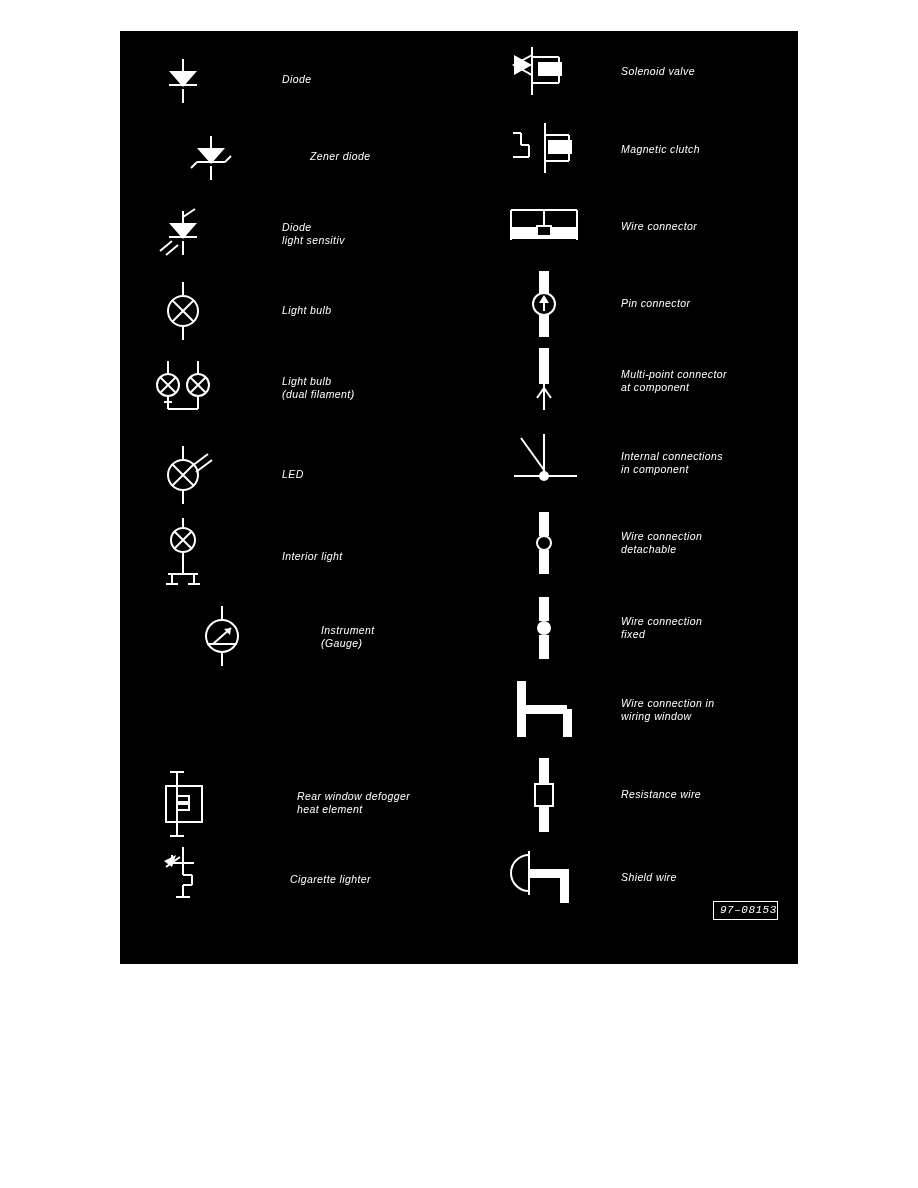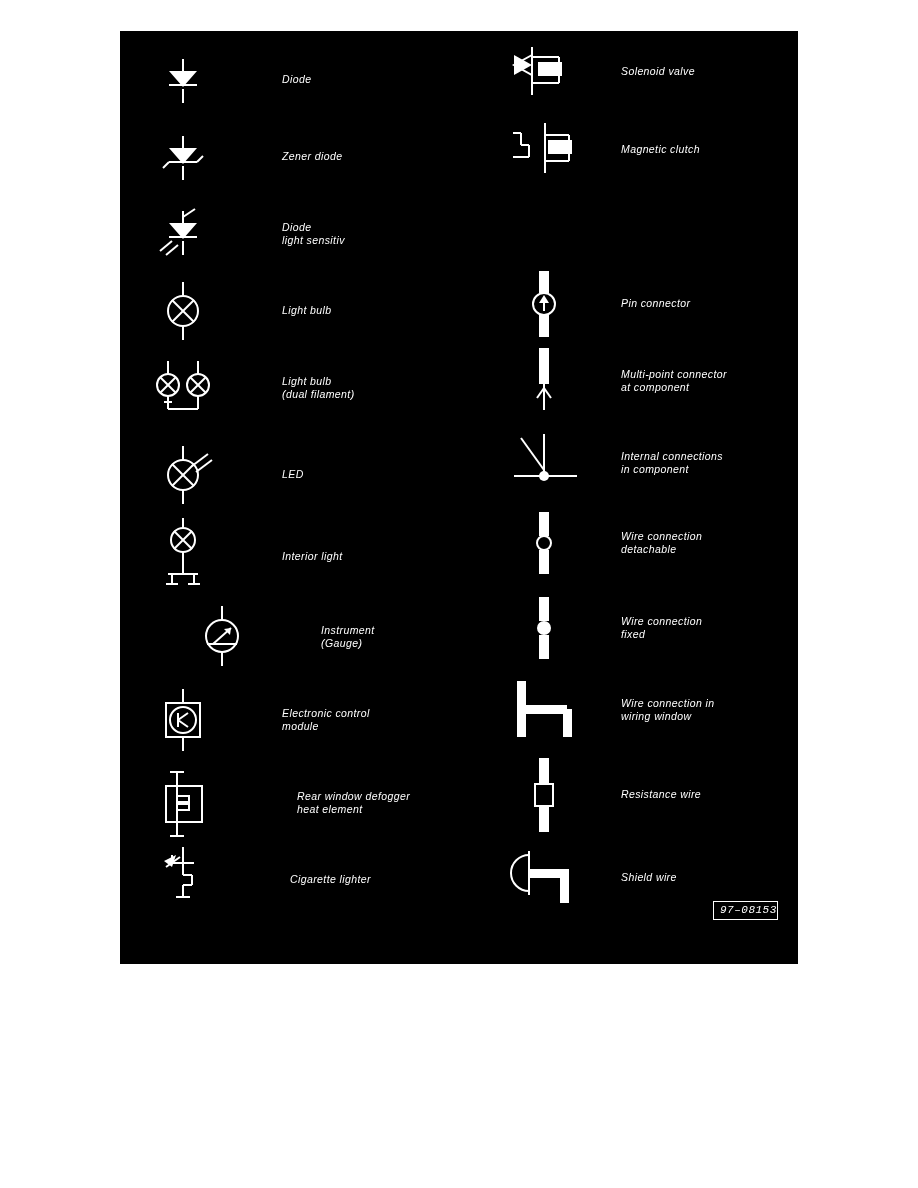--- a/index.html
+++ b/index.html
@@ -99,21 +99,21 @@
             </g>
             <polygon points="49,30 77,30 63,46" fill="#ffffff"></polygon>
           </svg>
         </div>
         <div class="label-cell">
           <span>Diode</span>
           <span class="line2"></span>
         </div>
       </div>
 
-      <div class="legend-row" style="top:87px;">
+      <div class="legend-row" style="top:87px;margin-left:28px;">
         <div class="symbol-cell">
           <svg width="160" height="77" viewBox="0 0 160 77">
             <g stroke="#ffffff" stroke-width="2" fill="none">
               <line x1="63" y1="18" x2="63" y2="30"></line>
               <line x1="63" y1="48" x2="63" y2="62"></line>
               <line x1="49" y1="44" x2="77" y2="44"></line>
               <line x1="49" y1="44" x2="43" y2="50"></line>
               <line x1="77" y1="44" x2="83" y2="38"></line>
             </g>
             <polygon points="49,30 77,30 63,46" fill="#ffffff"></polygon>
@@ -244,37 +244,20 @@
             </g>
             <polygon points="72,30 65,31 71,37" fill="#ffffff"></polygon>
           </svg>
         </div>
         <div class="label-cell">
           <span>Instrument</span>
           <span class="line2">(Gauge)</span>
         </div>
       </div>
 
-      <div class="legend-row" style="top:650px;">
-        <div class="symbol-cell">
-          <svg width="160" height="77" viewBox="0 0 160 77">
-            <g stroke="#ffffff" stroke-width="2" fill="none">
-              <rect x="46" y="22" width="34" height="34"></rect>
-              <circle cx="63" cy="39" r="13"></circle>
-              <line x1="63" y1="8" x2="63" y2="22"></line>
-              <line x1="63" y1="56" x2="63" y2="70"></line>
-              <path d="M58 32 L58 46 M58 39 L68 32 M58 39 L68 46"></path>
-            </g>
-          </svg>
-        </div>
-        <div class="label-cell">
-          <span>Electronic control</span>
-          <span class="line2">module</span>
-        </div>
-      </div>
 
       <div class="legend-row" style="top:733px;gap:15px;">
         <div class="symbol-cell">
           <svg width="160" height="77" viewBox="0 0 160 77">
             <g stroke="#ffffff" stroke-width="2" fill="none">
               <rect x="46" y="22" width="36" height="36"></rect>
               <line x1="57" y1="8" x2="57" y2="22"></line>
               <line x1="50" y1="8" x2="64" y2="8"></line>
               <line x1="57" y1="58" x2="57" y2="72"></line>
               <line x1="50" y1="72" x2="64" y2="72"></line>
@@ -355,20 +338,38 @@
               <line x1="54" y1="46" x2="70" y2="46"></line>
             </g>
           </svg>
         </div>
         <div class="label-cell">
           <span>Magnetic  clutch</span>
           <span class="line2"></span>
         </div>
       </div>
 
+      <div class="legend-row" style="top:157px;">
+        <div class="symbol-cell">
+          <svg width="170" height="77" viewBox="0 0 170 77">
+            <g stroke="#ffffff" stroke-width="2" fill="none">
+              <line x1="52" y1="22" x2="52" y2="52"></line>
+              <line x1="52" y1="22" x2="118" y2="22"></line>
+              <line x1="118" y1="22" x2="118" y2="52"></line>
+              <rect x="52" y="40" width="66" height="10" fill="#ffffff"></rect>
+              <line x1="85" y1="22" x2="85" y2="44"></line>
+            </g>
+            <rect x="78" y="38" width="14" height="10" fill="#000000" stroke="#ffffff" stroke-width="2"></rect>
+          </svg>
+        </div>
+        <div class="label-cell">
+          <span>Wire connector</span>
+          <span class="line2"></span>
+        </div>
+      </div>
 
       <div class="legend-row" style="top:234px;align-items:center;">
         <div class="symbol-cell">
           <svg width="170" height="77" viewBox="0 0 170 77">
             <g fill="#ffffff">
               <rect x="80" y="6" width="10" height="22"></rect>
               <rect x="80" y="50" width="10" height="22"></rect>
             </g>
             <g stroke="#ffffff" stroke-width="2" fill="none">
               <circle cx="85" cy="39" r="11"></circle>

